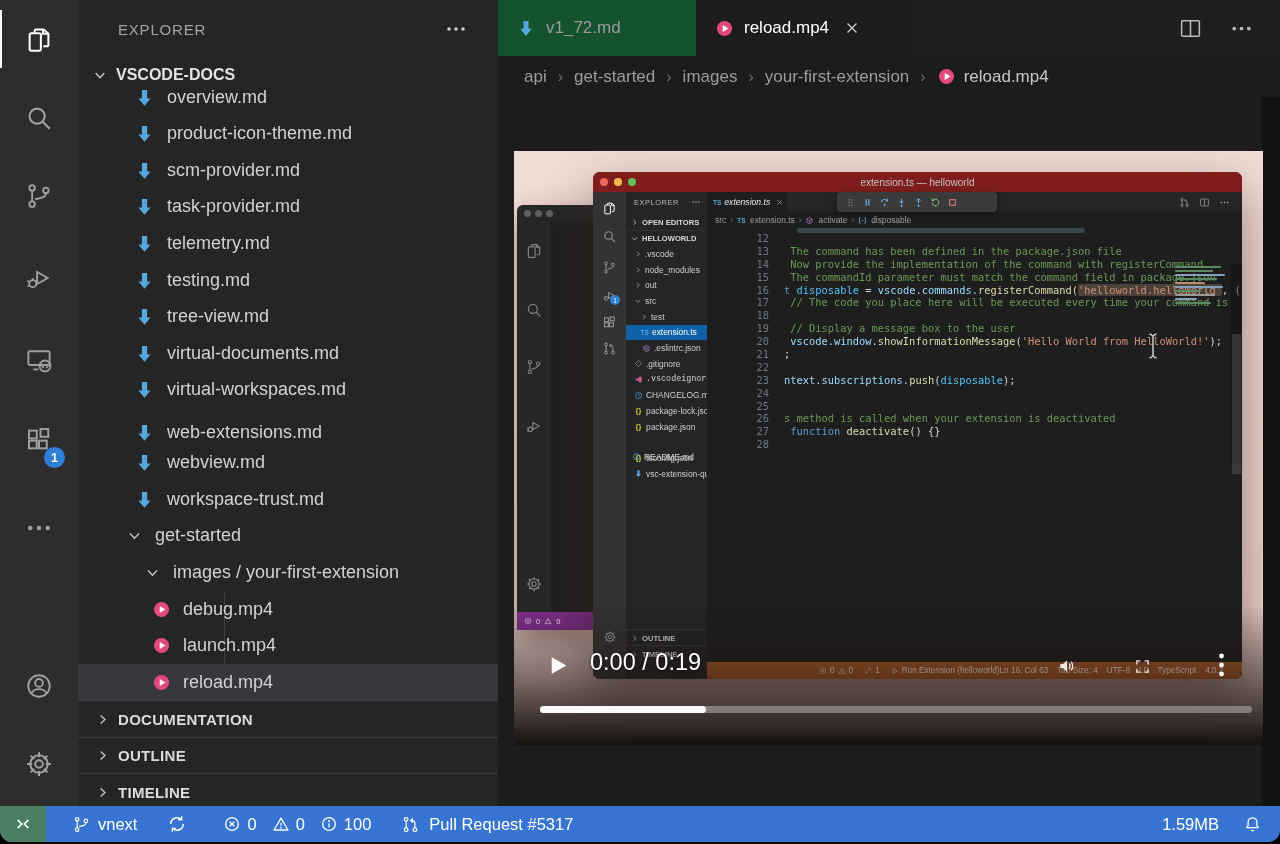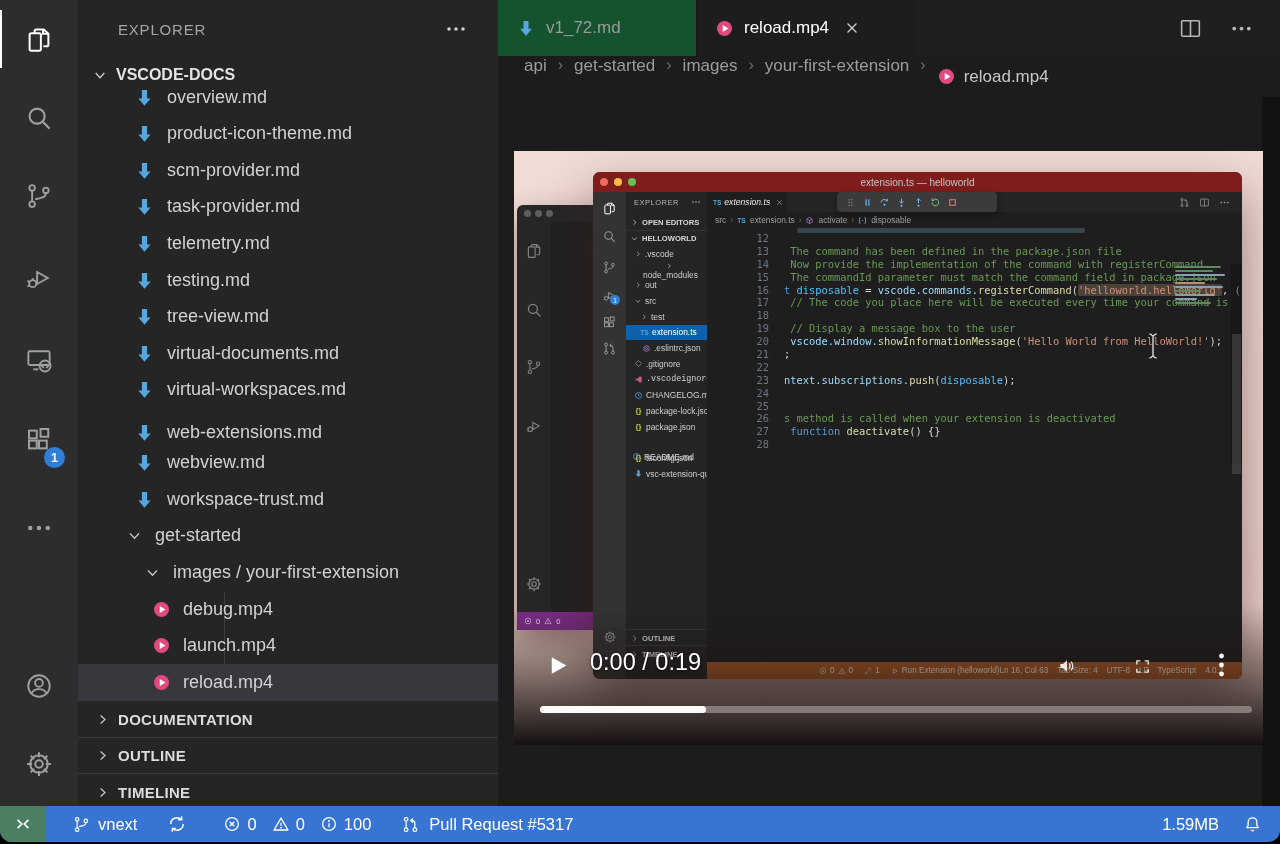--- a/index.html
+++ b/index.html
@@ -47,21 +47,21 @@
   .tab .ficon{margin-right:10px}
   .tab .md{width:20px;height:20px;color:#57a6dc}
   .tab .mp4{width:19px;height:19px}
   .tab .lbl{font-size:17px;color:#9b9b9b}
   .tab.inactive{background:#14532d;border-right:1px solid #191919;width:199px}
   .tab.active{background:#1d1d1d;width:218px}
   .tab.active .lbl{color:#ffffff}
   .tab .close{width:18px;height:18px;color:#cfcfcf;margin-left:14px}
   .tabactions{position:absolute;right:0;top:0;height:56px;display:flex;align-items:center;gap:26px;padding-right:26px;color:#b8b8b8}
   .tabactions .ic{width:25px;height:25px;cursor:pointer}
-  .bcbar{position:absolute;left:0;top:56px;right:0;height:41px;display:flex;padding-left:26px;font-size:17px;color:#9c9c9c}
+  .bcbar{position:absolute;left:0;top:56px;right:0;height:41px;display:flex;align-items:center;padding-left:26px;font-size:17px;color:#9c9c9c}
   .bcbar .seg{cursor:pointer}
   .bcbar .sep{color:#6d6d6d;margin:0 11px;font-size:16px}
   .bcbar .mp4{width:19px;height:19px;margin-right:8px}
   .bcbar .fileseg{display:flex;align-items:center;color:#c7c7c7}
   .rightstrip{position:absolute;right:0;top:97px;width:18px;bottom:0;background:#121212}
 
   
   .video{position:absolute;left:16px;top:151px;width:749px;height:594px;
     background:linear-gradient(180deg,#f1dcd6 0%,#eed6cf 60%,#e7ccc5 100%);overflow:hidden}
   
@@ -686,21 +686,21 @@
           </div>
           <div class="vtree">
               <div class="vtrow" style="top: 0px; padding-left: 8px;">
                 <span class="chev ic">
                   <svg viewBox="0 0 24 24" fill="none" stroke="currentColor" stroke-width="2">
                     <path d="M9 5.5l7 6.5-7 6.5"></path>
                   </svg>
                 </span>
                 <span class="lbl">.vscode</span>
               </div>
-              <div class="vtrow" style="top: 15.7px; padding-left: 8px; flex-direction: column;">
+              <div class="vtrow" style="top: 15.7px; padding-left: 8px;">
                 <span class="chev ic">
                   <svg viewBox="0 0 24 24" fill="none" stroke="currentColor" stroke-width="2">
                     <path d="M9 5.5l7 6.5-7 6.5"></path>
                   </svg>
                 </span>
                 <span class="lbl">node_modules</span>
               </div>
               <div class="vtrow" style="top: 31.4px; padding-left: 8px;">
                 <span class="chev ic">
                   <svg viewBox="0 0 24 24" fill="none" stroke="currentColor" stroke-width="2">

